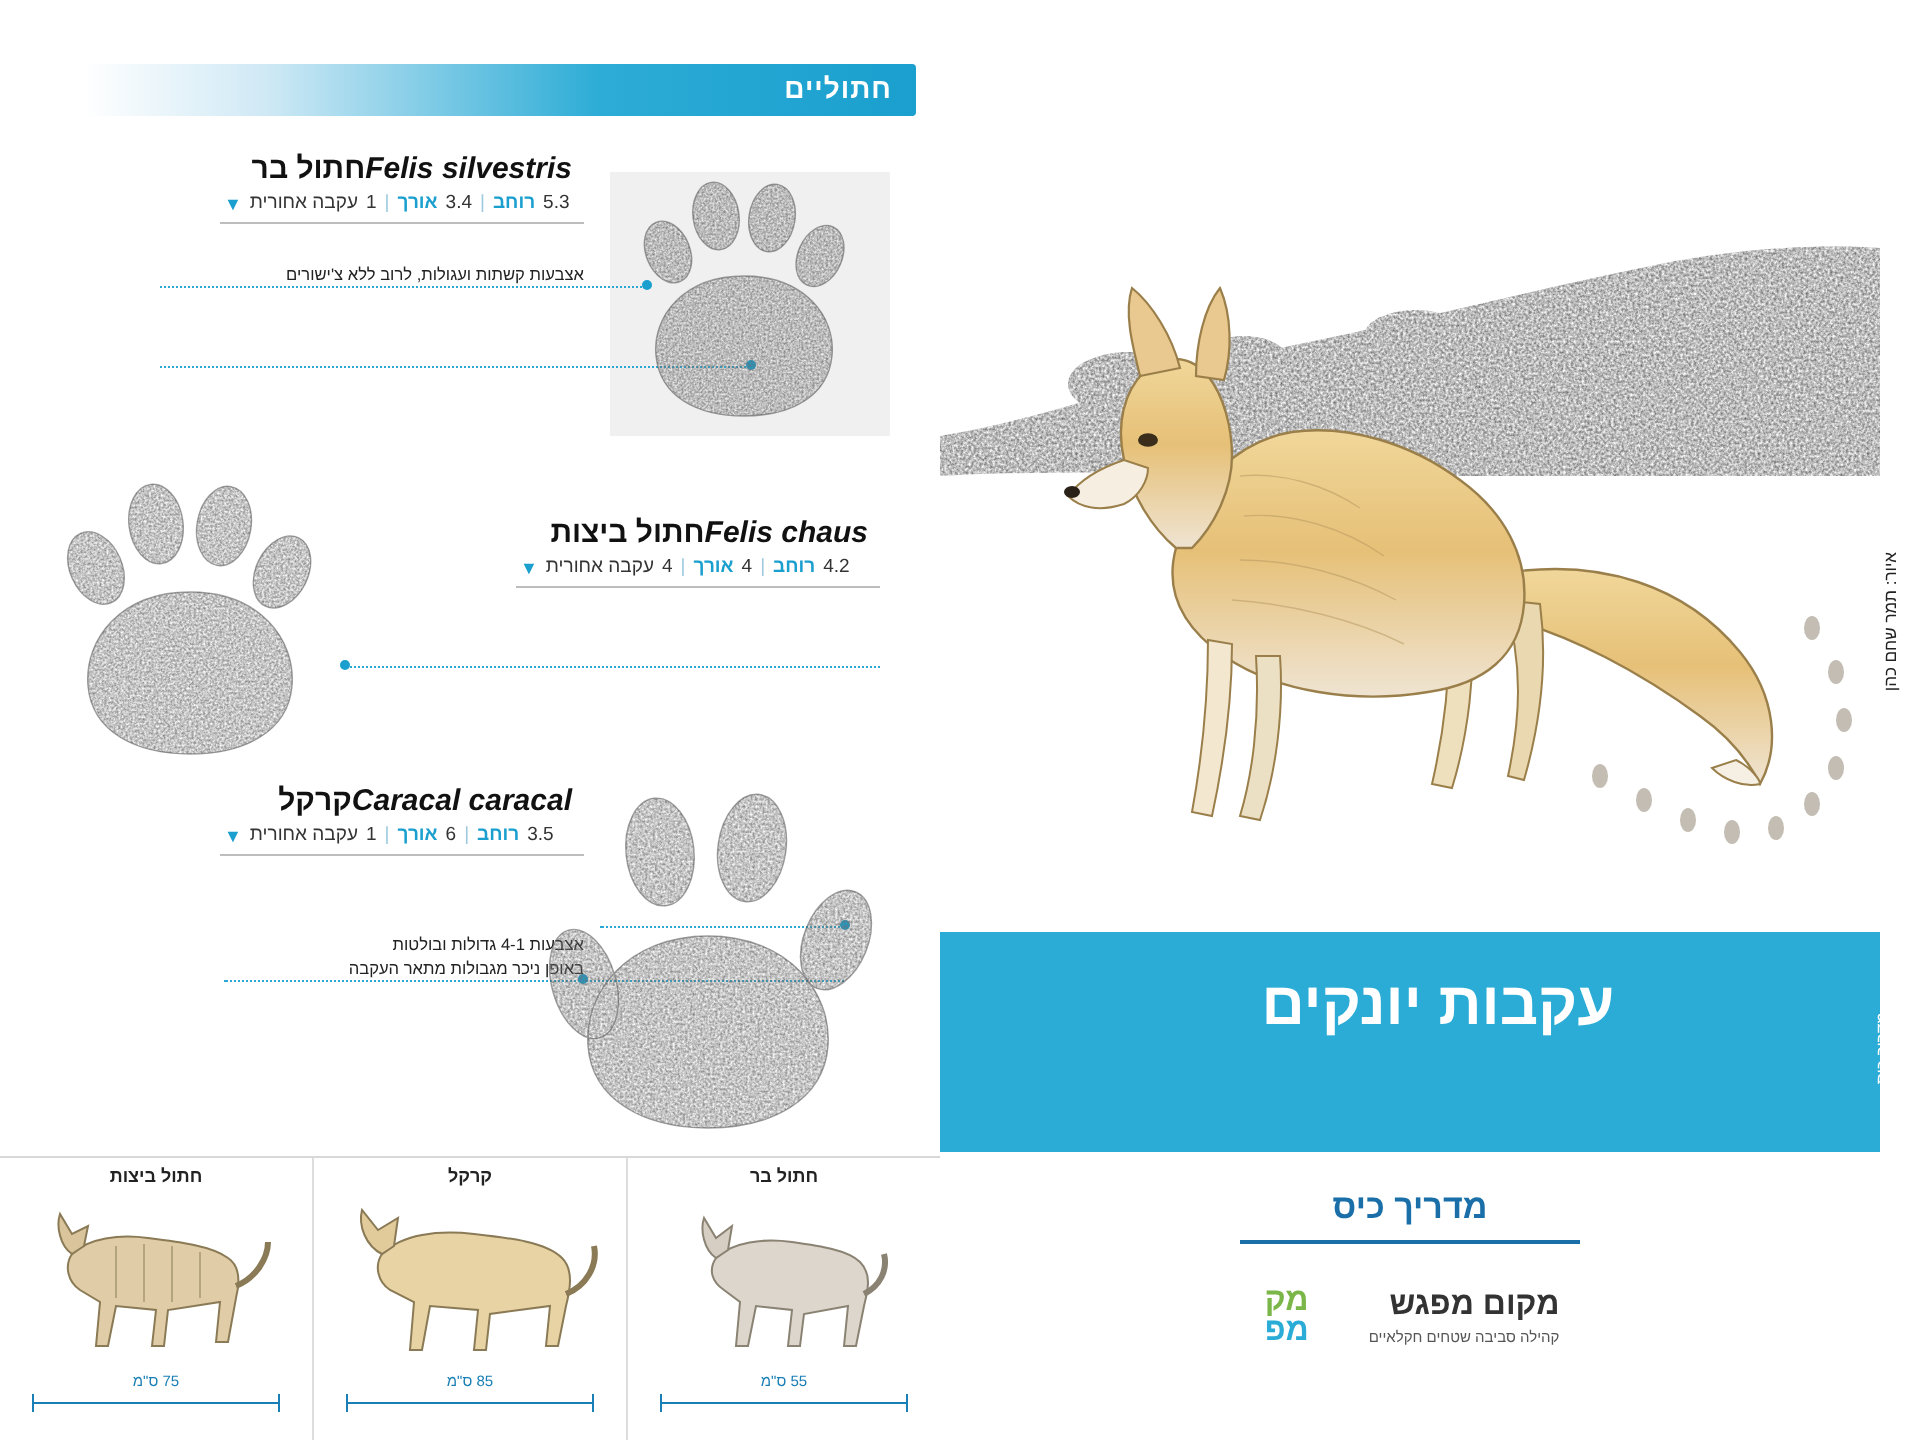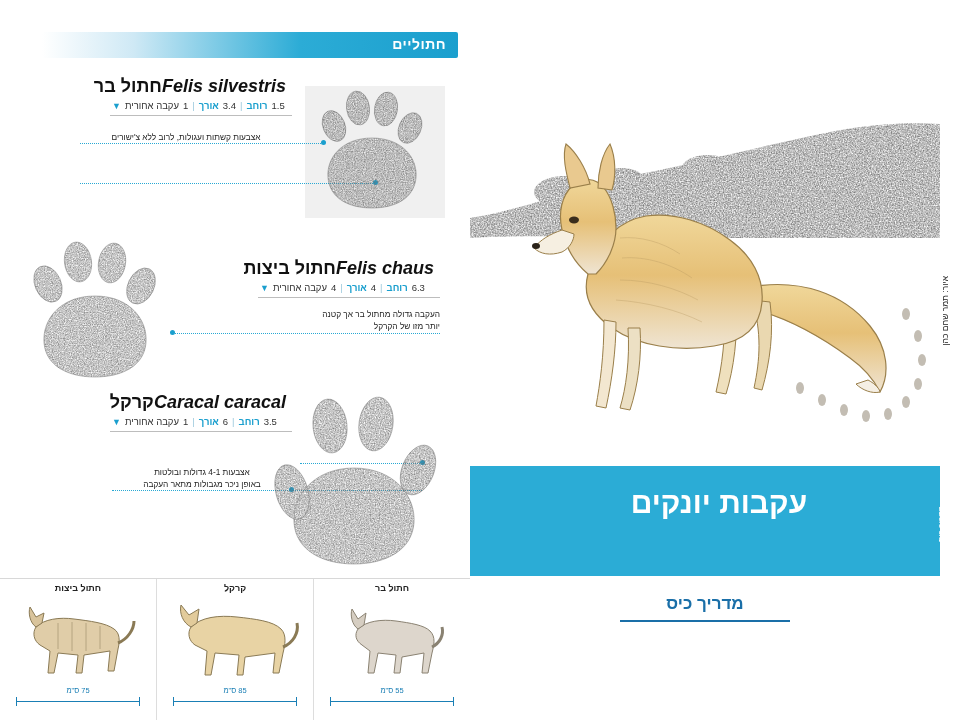--- a/index.html
+++ b/index.html
@@ -50,21 +50,21 @@
     letter-spacing: 0.5px;
   }
 
   
   .species {
     position: absolute;
     direction: rtl;
     text-align: right;
   }
   .sp-name {
-    font-size: 18px;
+    font-size: 15px;
     font-weight: bold;
     color: #111111;
     white-space: nowrap;
   }
   .sp-name .latin {
     font-style: italic;
     font-weight: bold;
     color: #111;
     margin-right: 6px;
   }
@@ -88,21 +88,21 @@
   }
   .sp-rule {
     border-bottom: 1px solid #bdbdbd;
     margin-top: 4px;
     width: 100%;
   }
 
   .note {
     position: absolute;
     direction: rtl;
-    text-align: center;
+    text-align: right;
     font-size: 8.3px;
     line-height: 1.45;
     color: #222;
     white-space: nowrap;
   }
   .leader {
     position: absolute;
     border-top: 1px dotted #29a9d4;
     height: 0;
   }
@@ -325,21 +325,21 @@
     </div>
 
     <div class="shade-box" style="left:305px; top:86px; width:140px; height:132px;"></div>
     <div class="shade-box" style="left:22px; top:236px; width:150px; height:146px; background:#ffffff;"></div>
 
     <div class="species" style="left:110px; top:76px; width:182px;">
       <div class="sp-name">
         <span class="latin">Felis silvestris</span><span>חתול בר</span>
       </div>
       <div class="sp-meta">
-        <span>1.5</span>
+        <span>5.3</span>
         <span class="lbl">רוחב</span>
         <span class="sep">|</span>
         <span>3.4</span>
         <span class="lbl">אורך</span>
         <span class="sep">|</span>
         <span>1</span>
         <span>עקבה אחורית</span>
         <span class="tri">▼</span>
       </div>
       <div class="sp-rule"></div>
@@ -374,35 +374,33 @@
         <ellipse cx="100" cy="42" rx="11" ry="16" transform="rotate(24 100 42)"></ellipse>
         <path d="M62 52 C92 52 108 72 106 92 C104 112 86 122 62 122 C38 122 20 112 18 92 C16 72 32 52 62 52 Z"></path>
       </g>
     </svg>
 
     <div class="species" style="left:258px; top:258px; width:182px;">
       <div class="sp-name">
         <span class="latin">Felis chaus</span><span>חתול ביצות</span>
       </div>
       <div class="sp-meta">
-        <span>6.3</span>
+        <span>4.2</span>
         <span class="lbl">רוחב</span>
         <span class="sep">|</span>
         <span>4</span>
         <span class="lbl">אורך</span>
         <span class="sep">|</span>
         <span>4</span>
         <span>עקבה אחורית</span>
         <span class="tri">▼</span>
       </div>
       <div class="sp-rule"></div>
     </div>
 
-    <div class="note" style="left:240px; top:308px; width:200px; white-space:pre-line; text-align:right;">העקבה גדולה מחתול בר אך קטנה
-יותר מזו של הקרקל</div>
     <div class="leader" style="left:172px; top:333px; width:268px;"></div>
     <div class="dot" style="left:170px; top:330px;"></div>
 
     <svg class="paw" style="left:22px; top:236px;" width="150" height="148" viewBox="0 0 150 148">
       <defs>
         <filter id="spk2" x="-20%" y="-20%" width="140%" height="140%">
           <feTurbulence type="fractalNoise" baseFrequency="0.85" numOctaves="3" seed="13" result="n"></feTurbulence>
           <feColorMatrix in="n" type="matrix" values="0 0 0 0 0.15  0 0 0 0 0.15  0 0 0 0 0.15  0 0 0 -1.1 0.95" result="sp"></feColorMatrix>
           <feComposite in="sp" in2="SourceGraphic" operator="in"></feComposite>
         </filter>
@@ -607,18 +605,28 @@
       </svg>
     </div>
 
     <div class="cover-band">
       <div class="t1">עקבות יונקים</div>
     </div>
 
     <div class="pocket-guide">מדריך כיס</div>
     <div class="cover-rule"></div>
 
+    <div class="logo-wrap">
+      <div class="logo-mark">
+        <div class="m1">מק</div>
+        <div class="m2">מפ</div>
+      </div>
+      <div class="logo-text">
+        <div class="l1">מקום מפגש</div>
+        <div class="l2">קהילה סביבה שטחים חקלאיים</div>
+      </div>
+    </div>
 
     <div class="spine-text">איור: תמר שחם כהן</div>
     <div class="spine-text2">מדריך כיס</div>
   </div>
 
 </div>
 
 </body></html>

